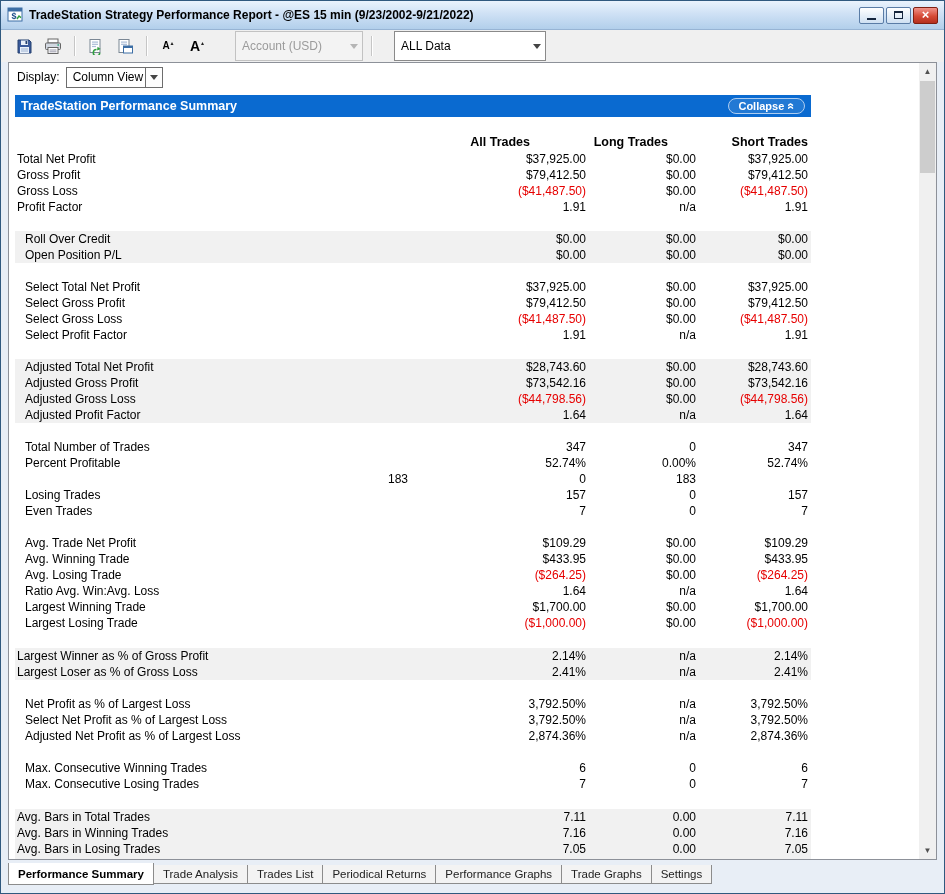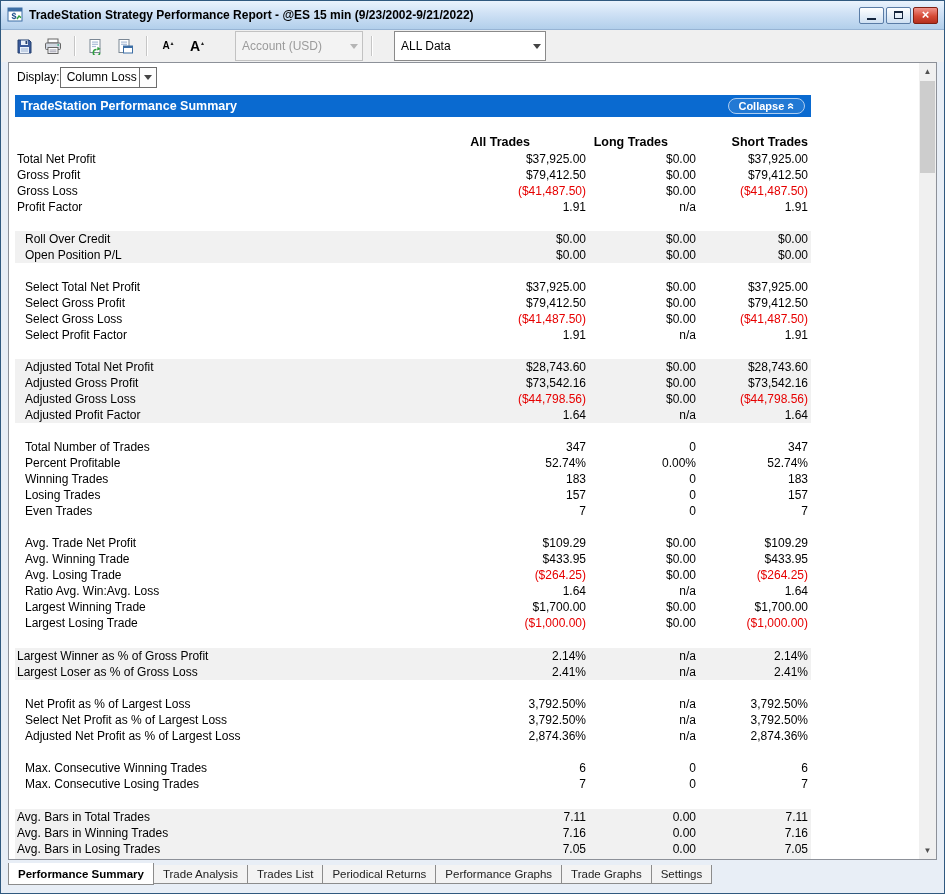--- a/index.html
+++ b/index.html
@@ -40,21 +40,21 @@
   .combo .arrow{margin-left:auto;width:17px;display:flex;justify-content:center;align-items:center;}
   .tri{width:0;height:0;border-left:4px solid transparent;border-right:4px solid transparent;
        border-top:5px solid #444;}
   .combo.disabled{background:#f3f3f3;border-color:#c2c2c2;color:#9b9b9b;}
   .combo.disabled .tri{border-top-color:#b5b5b5;}
   .combo.account{width:128px;margin-left:22px;}
   .combo.alldata{width:152px;margin-left:14px;}
   
   .panel{position:relative;flex:1;margin:0 7px;background:#fff;border:1px solid #8d9199;
          overflow:hidden;padding-right:17px;}
-  .displaybar{height:28px;display:flex;align-items:center;padding:3px 8px;font-size:12px;}
+  .displaybar{height:28px;display:flex;align-items:center;gap:6px;padding:3px 8px;font-size:12px;}
   .combo.view{width:97px;height:21px;border-color:#6d6d6d;background:#fff;}
   .combo.view .arrowbox{margin-left:auto;width:17px;height:100%;border-left:1px solid #6d6d6d;
                         display:flex;align-items:center;justify-content:center;background:#fdfdfd;}
   
   .vscroll{position:absolute;top:0;right:0;bottom:0;width:17px;background:#f0f0f0;}
   .sbtn{position:absolute;left:0;right:0;height:17px;display:flex;align-items:center;
         justify-content:center;font-size:8px;color:#505050;background:#f0f0f0;}
   .sbtn.up{top:0;}
   .sbtn.down{bottom:0;}
   .thumb{position:absolute;left:1px;right:1px;top:18px;height:92px;background:#cdcdcd;}
@@ -176,21 +176,21 @@
           <span class="tri"></span>
         </span>
     </div>
   </div>
 
   <div class="panel">
 
     <div class="displaybar">
       <span>Display:</span>
       <div class="combo view">
-        <span>Column Loss</span>
+        <span>Column View</span>
         <span class="arrowbox">
             <span class="tri"></span>
           </span>
       </div>
     </div>
 
     <div class="report">
       <div class="bluehdr">
         <span>TradeStation Performance Summary</span>
         <span class="collapse">
@@ -306,21 +306,20 @@
               <span class="tcell num">0</span>
               <span class="tcell num">347</span>
             </div>
             <div class="trow">
               <span class="tcell label">Percent Profitable</span>
               <span class="tcell num">52.74%</span>
               <span class="tcell num">0.00%</span>
               <span class="tcell num">52.74%</span>
             </div>
             <div class="trow">
-              <span class="tcell label">Winning Trades</span>
               <span class="tcell num">183</span>
               <span class="tcell num">0</span>
               <span class="tcell num">183</span>
             </div>
             <div class="trow">
               <span class="tcell label">Losing Trades</span>
               <span class="tcell num">157</span>
               <span class="tcell num">0</span>
               <span class="tcell num">157</span>
             </div>

